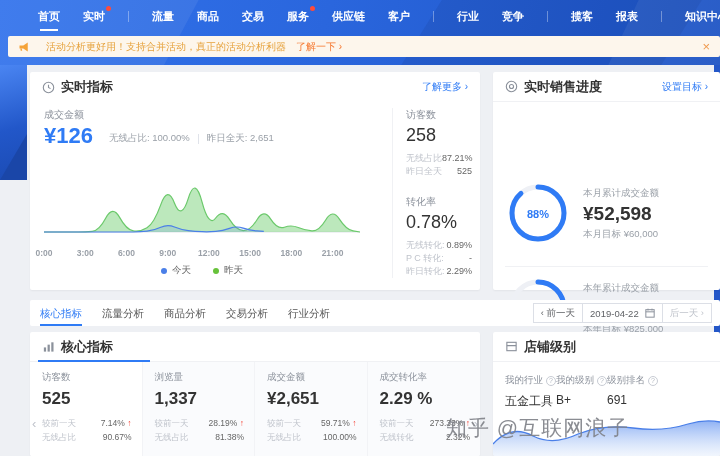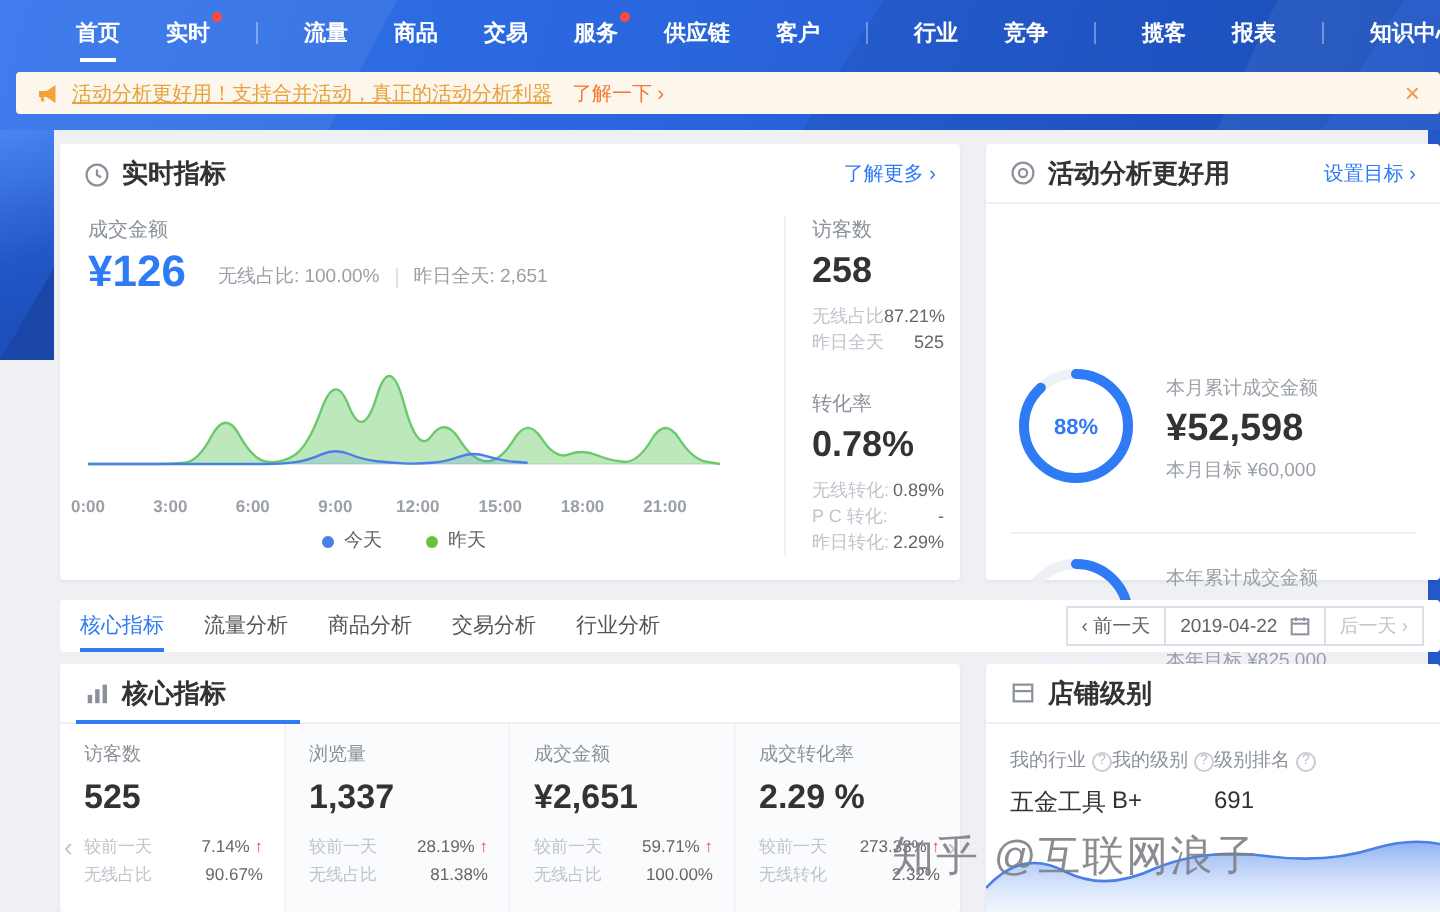--- a/index.html
+++ b/index.html
@@ -18,21 +18,21 @@
 
   .nav { position:absolute; left:38px; top:9px; display:flex; align-items:center; gap:23px; }
   .nav-item { color:#fff; font-size:11px; font-weight:bold; position:relative; cursor:pointer; white-space:nowrap; }
   .nav-item.active::after { content:""; position:absolute; left:2px; bottom:-7px; width:18px; height:2px; background:#fff; }
   .nav-sep { width:1px; height:11px; background:rgba(255,255,255,0.35); }
   .badge-dot { position:absolute; top:-3px; right:-6px; width:5px; height:5px; border-radius:50%; background:#ff4b3a; }
 
   
   .banner { position:absolute; left:8px; top:36px; width:712px; height:21px; background:#fdf6ec;
     display:flex; align-items:center; padding:0 10px; border-radius:2px; }
-  .banner .txt { color:#e6a23c; font-size:10px; margin-left:6px;text-decoration:underline; }
+  .banner .txt { color:#e6a23c; font-size:10px; margin-left:16px; }
   .banner .lnk { color:#f5762d; font-size:10px; margin-left:10px; cursor:pointer; }
   .banner .close { margin-left:auto; color:#ef9a4e; font-size:13px; cursor:pointer; line-height:1; }
 
   
   .left-deco { position:absolute; left:0; top:65px; width:27px; height:115px;
     background:linear-gradient(165deg,#4a85f2 0%,#2257c9 55%,#1b4bb4 100%); }
   .left-deco::after { content:""; position:absolute; left:0; bottom:0; width:0; height:0;
     border-left:27px solid transparent; border-bottom:46px solid #1a46a8; }
   .right-deco { position:absolute; right:0; top:65px; width:6px; height:280px; background:#2457c8; }
 
@@ -53,21 +53,21 @@
   .gmv-subs { display:flex; align-items:center; margin-left:16px; margin-bottom:2px; color:#9aa0a8; font-size:9.5px; gap:8px; }
   .gmv-sep { width:1px; height:10px; background:#e0e3ea; }
   .chart-wrap { position:absolute; left:14px; top:98px; width:316px; height:76px; }
   .x-labels { position:absolute; left:14px; top:176px; width:316px; height:12px; }
   .x-labels span { position:absolute; transform:translateX(-50%); color:#9aa0a8; font-size:8.5px;font-weight:bold; }
   .legend { position:absolute; left:14px; top:192px; width:316px; display:flex; justify-content:center; gap:22px; }
   .legend .li { display:flex; align-items:center; gap:5px; color:#666; font-size:9.5px; cursor:pointer; }
   .legend .dot { width:6px; height:6px; border-radius:50%; }
   .rt-vline { position:absolute; left:362px; top:36px; width:1px; height:170px; background:#f0f1f4; }
   .rt-right { position:absolute; left:376px; top:36px; width:66px; }
-  .rt-big { font-size:18px; font-weight:bold; color:#333; margin:4px 0 8px; line-height:1; }
+  .rt-big { font-size:18px; font-weight:normal; color:#333; margin:4px 0 8px; line-height:1; }
   .kv { display:flex; justify-content:space-between; font-size:9px; line-height:13px; }
   .kv .k { color:#c0c4cc; white-space:nowrap; }
   .kv .v { color:#666; }
 
   
   #sp-card { left:493px; top:72px; width:227px; height:218px; }
   #sp-card .card-head { border-bottom:1px solid #f0f1f4; }
   .gauge-row { position:absolute; left:14px; display:flex; align-items:center; }
   .gauge-txt { margin-left:14px; }
   .gauge-pct { position:absolute; width:62px; text-align:center; top:26px; color:#2f7bf5; font-size:11px; font-weight:bold; }
@@ -242,21 +242,21 @@
       </div>
   </div>
 </div>
 
 <div class="card" id="sp-card">
   <div class="card-head">
     <svg class="icon-svg" width="13" height="13" viewBox="0 0 14 14">
         <circle cx="7" cy="7" r="5.6" fill="none" stroke="#8b919b" stroke-width="1.2"></circle>
         <circle cx="7" cy="7" r="2.2" fill="none" stroke="#8b919b" stroke-width="1.2"></circle>
       </svg>
-    <span class="card-title">活动分析更好用</span>
+    <span class="card-title">实时销售进度</span>
     <span class="head-link">设置目标 ›</span>
   </div>
 
   <div class="gauge-row" style="top:110px">
     <div style="position:relative">
       <svg width="62" height="62" viewBox="0 0 62 62">
         <circle cx="31" cy="31" r="26" fill="none" stroke="#eef0f5" stroke-width="5"></circle>
         <circle class="fg" cx="31" cy="31" r="26" fill="none" stroke="#2f7bf5" stroke-width="5" stroke-linecap="round" transform="rotate(-90 31 31)" stroke-dasharray="143.8 163.4"></circle>
       </svg>
       <div class="gauge-pct">88%</div>

